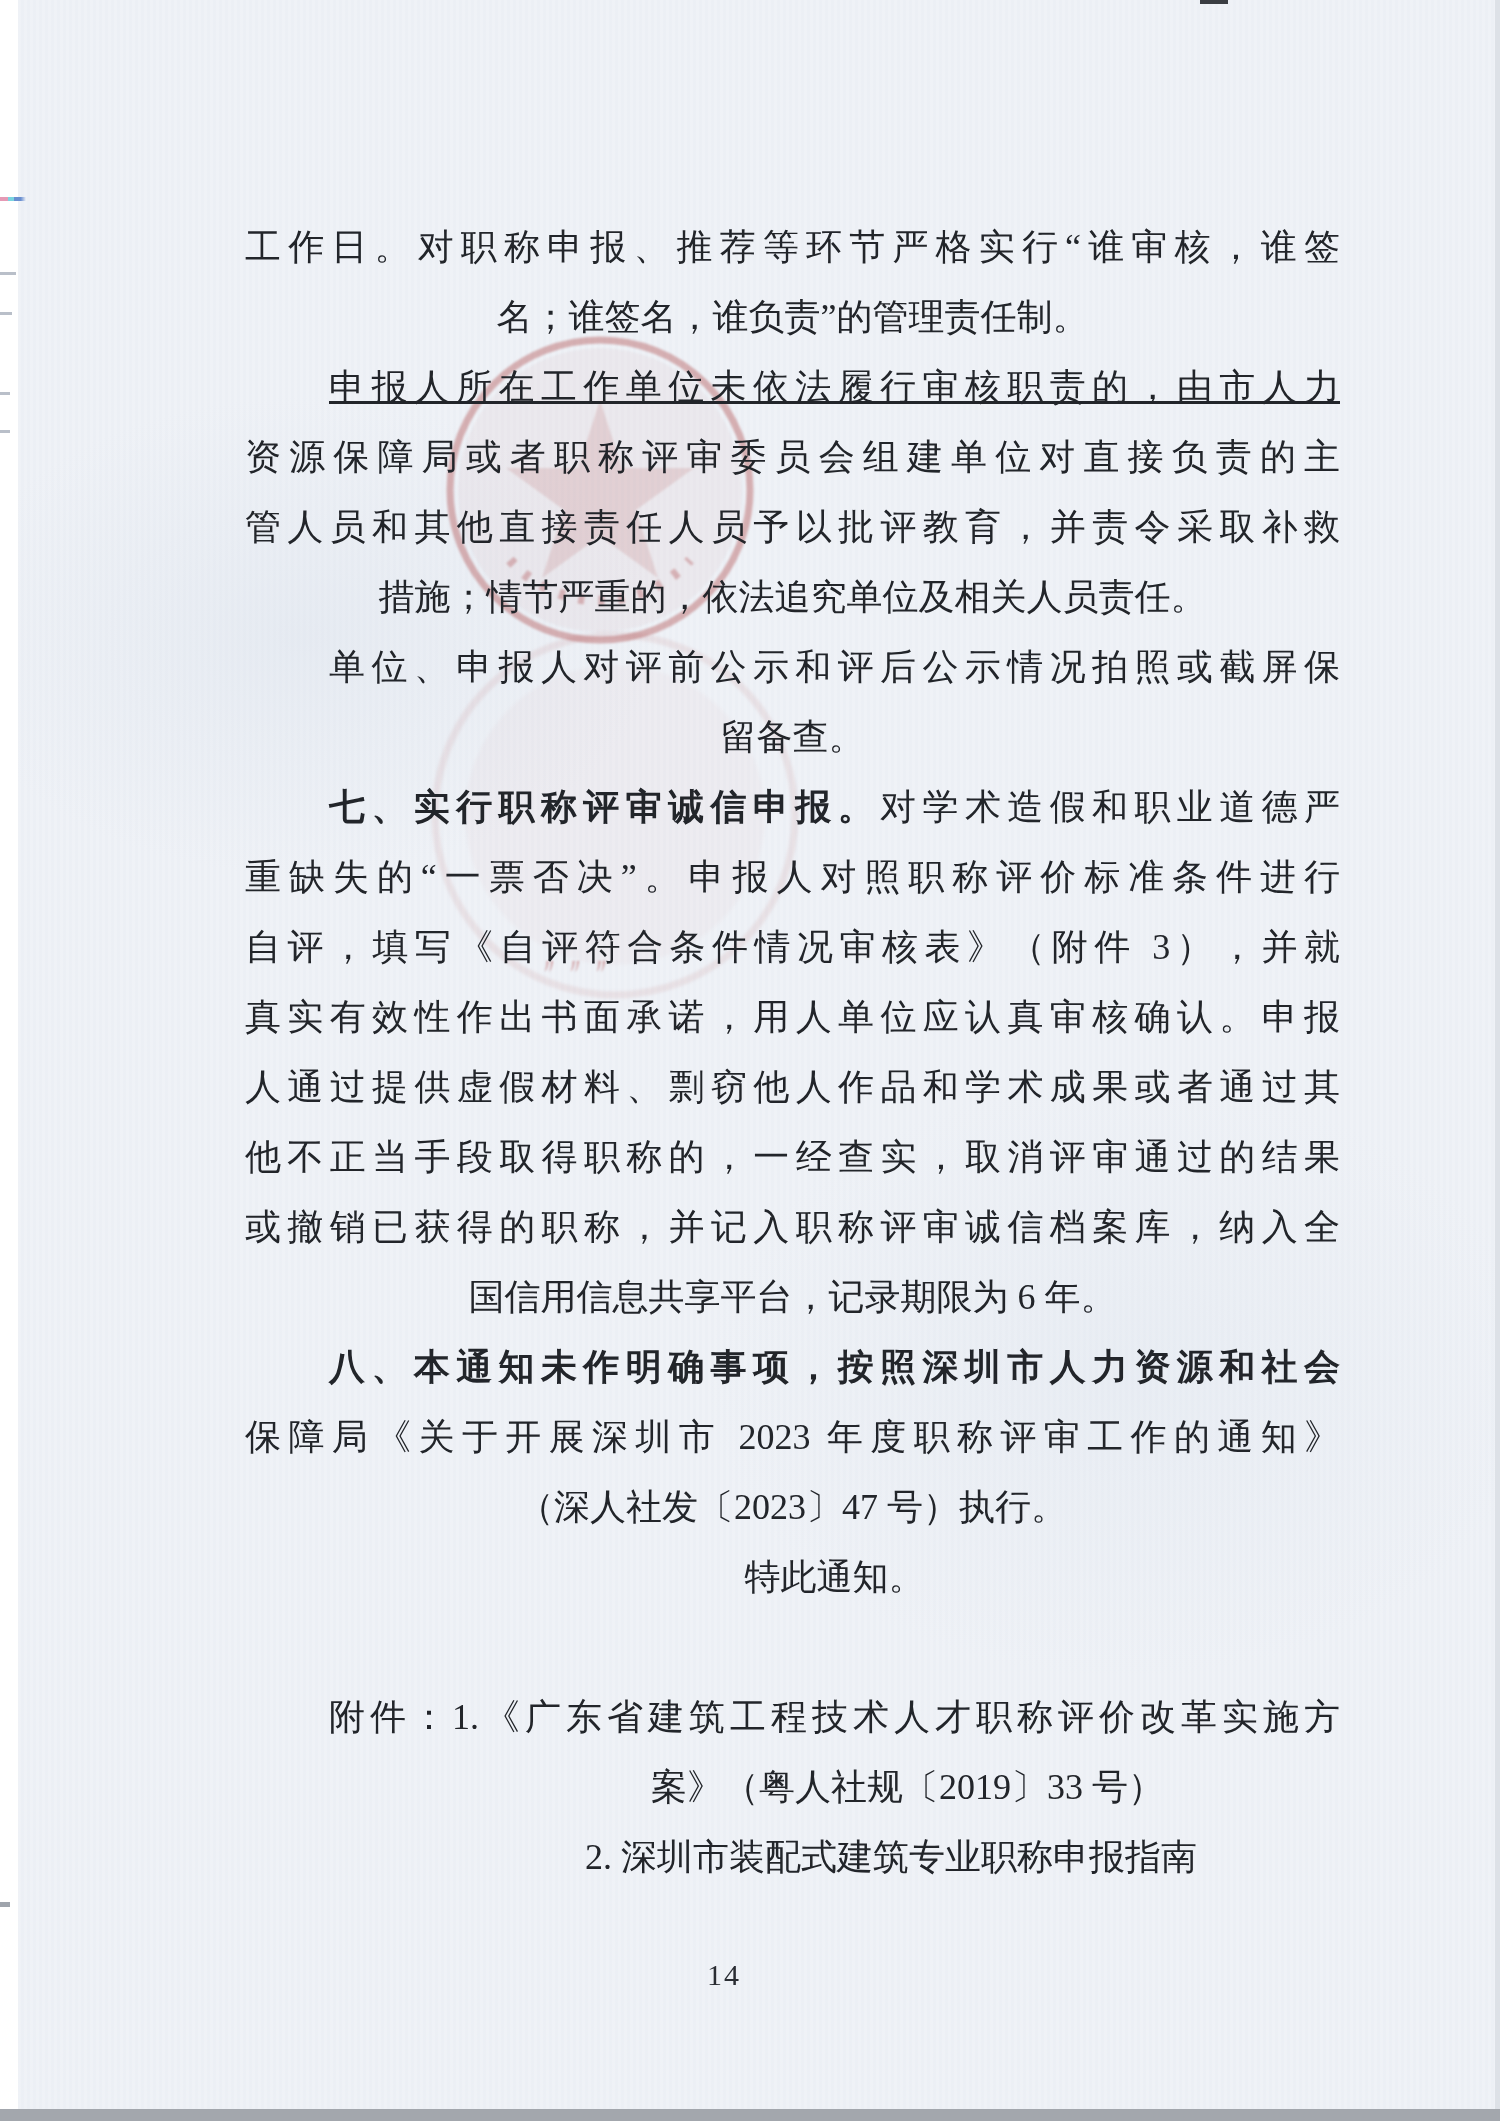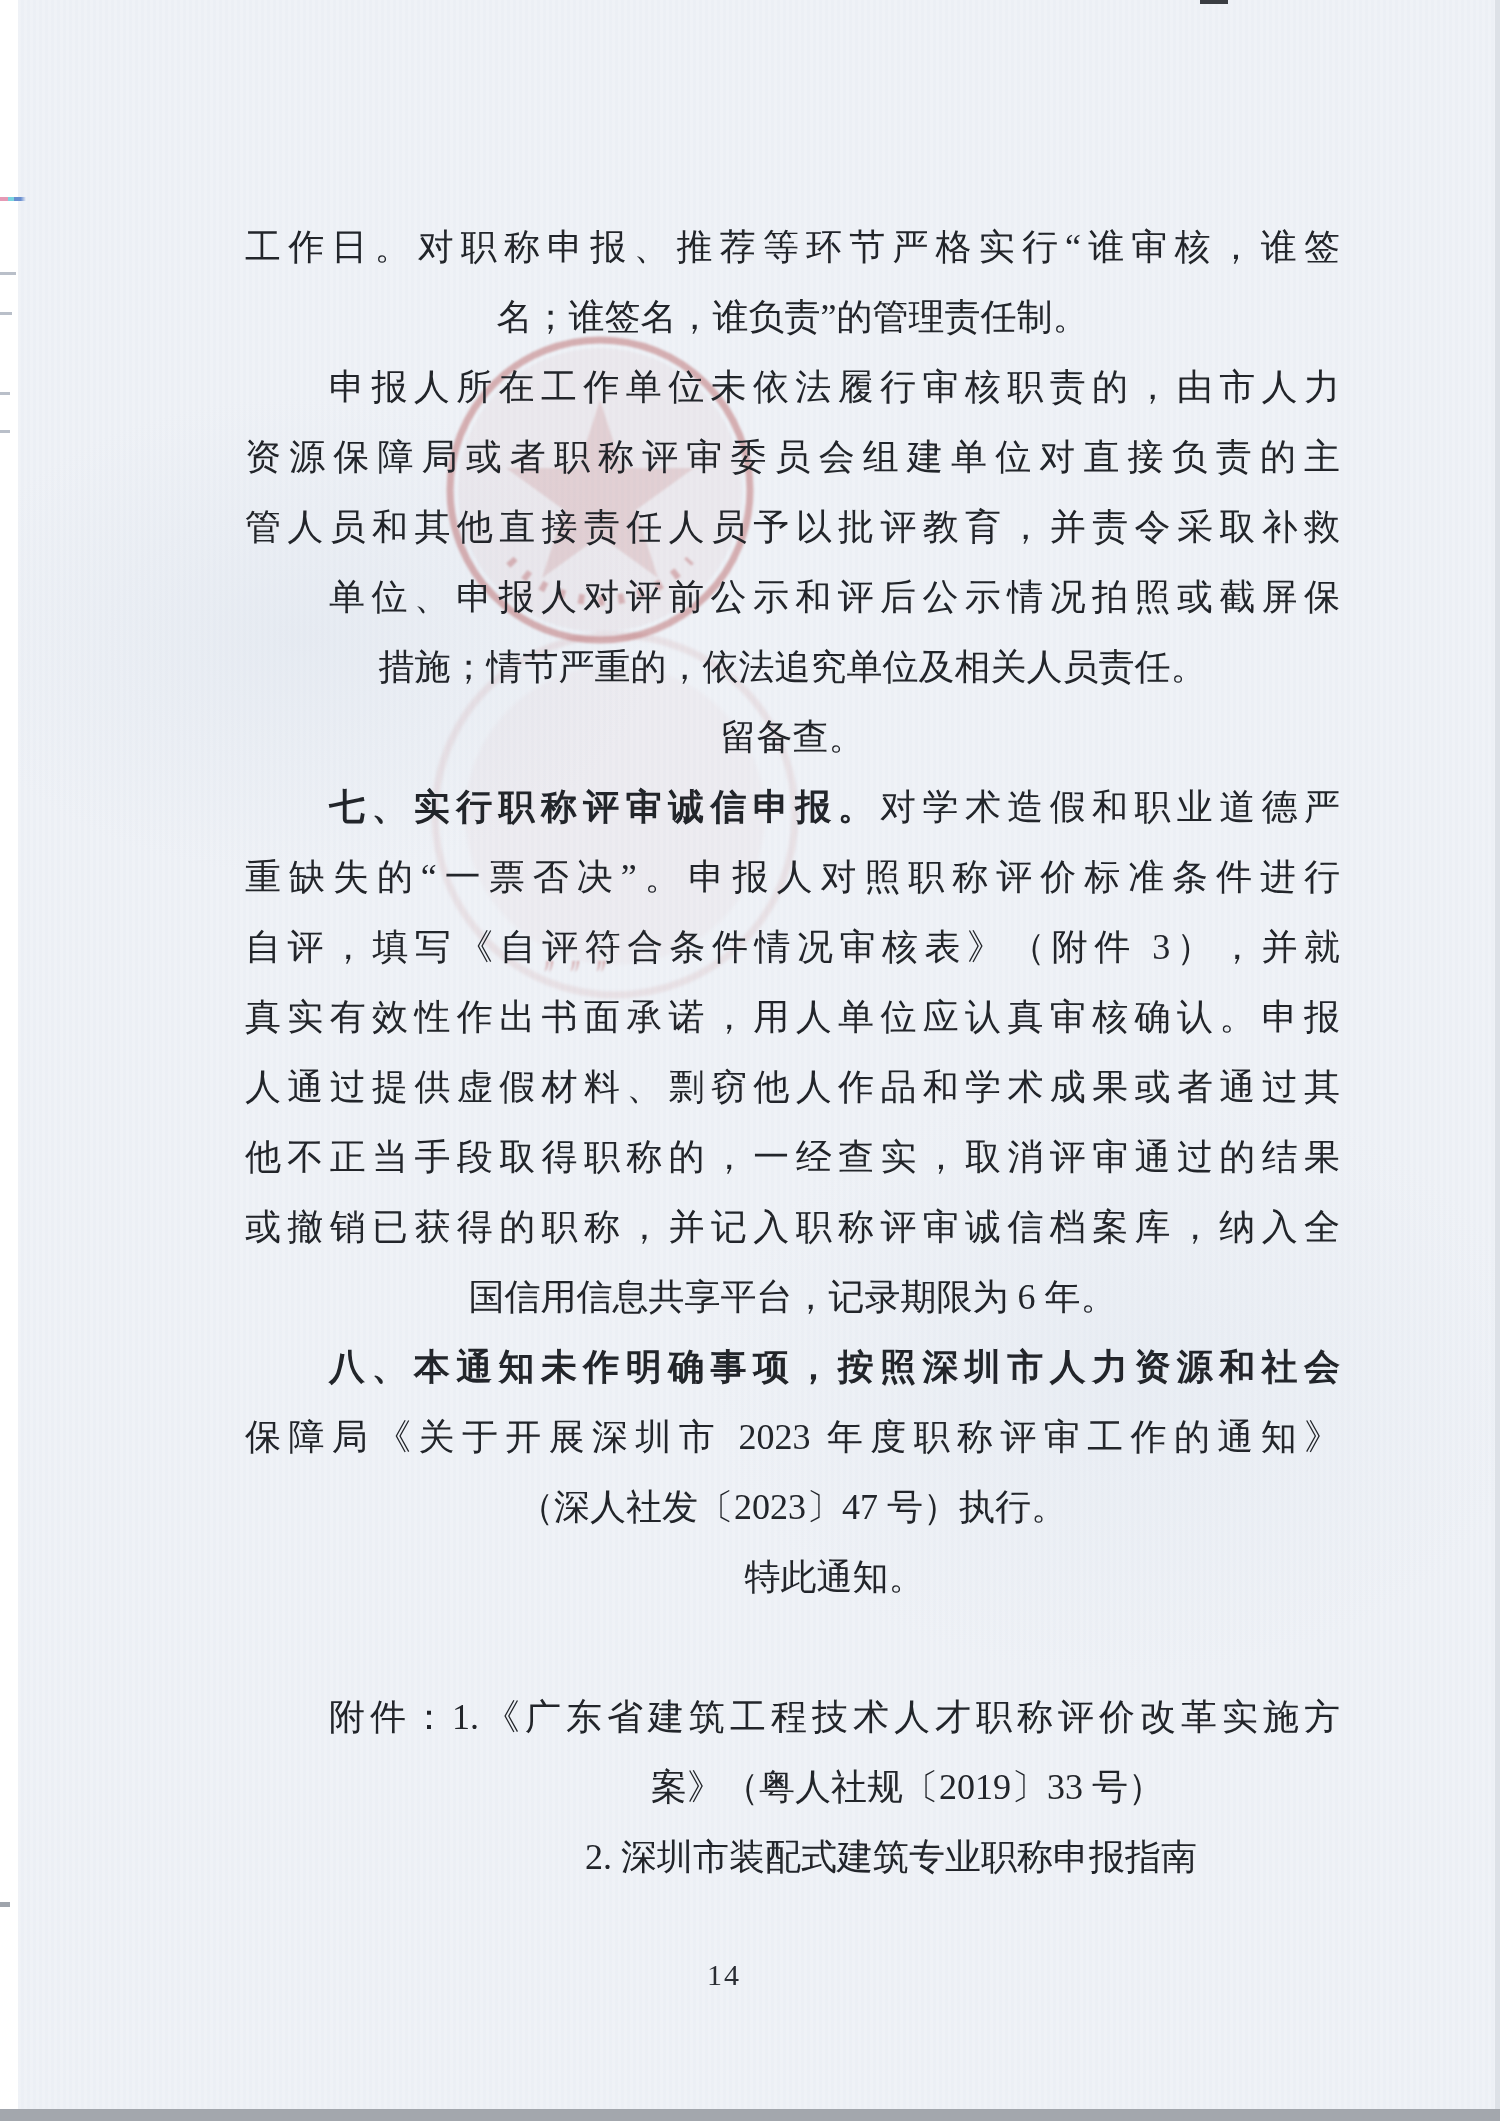--- a/index.html
+++ b/index.html
@@ -81,25 +81,25 @@
       <circle cx="160" cy="160" r="150" fill="none" stroke="rgba(176,74,76,0.40)" stroke-width="7"></circle>
       <circle cx="160" cy="160" r="142" fill="rgba(176,74,76,0.05)"></circle>
       <polygon points="160,70 182,138 254,138 196,180 218,248 160,206 102,248 124,180 66,138 138,138" fill="rgba(176,74,76,0.16)"></polygon>
       <path d="M 70 230 A 120 120 0 0 0 250 230" fill="none" stroke="rgba(176,74,76,0.35)" stroke-width="10" stroke-dasharray="6 14"></path>
     </svg>
   </div>
 
   <div class="text-block" id="text-block">
       <div class="line justify">工作日。对职称申报、推荐等环节严格实行“谁审核，谁签</div>
       <div class="line">名；谁签名，谁负责”的管理责任制。</div>
-      <div class="line justify" style="padding-left: 84px;">申报人所在工作单位未依法履行审核职责的，由市人力</div>
+      <div class="line justify" style="padding-left: 84px; text-decoration: underline;">申报人所在工作单位未依法履行审核职责的，由市人力</div>
       <div class="line justify">资源保障局或者职称评审委员会组建单位对直接负责的主</div>
       <div class="line justify">管人员和其他直接责任人员予以批评教育，并责令采取补救</div>
+      <div class="line">措施；情节严重的，依法追究单位及相关人员责任。</div>
       <div class="line justify" style="padding-left: 84px;">单位、申报人对评前公示和评后公示情况拍照或截屏保</div>
-      <div class="line">措施；情节严重的，依法追究单位及相关人员责任。</div>
       <div class="line">留备查。</div>
       <div class="line justify" style="padding-left: 84px;"><span class="b">七、实行职称评审诚信申报。</span>对学术造假和职业道德严</div>
       <div class="line justify">重缺失的“一票否决”。申报人对照职称评价标准条件进行</div>
       <div class="line justify">自评，填写《自评符合条件情况审核表》（附件 3），并就</div>
       <div class="line justify">真实有效性作出书面承诺，用人单位应认真审核确认。申报</div>
       <div class="line justify">人通过提供虚假材料、剽窃他人作品和学术成果或者通过其</div>
       <div class="line justify">他不正当手段取得职称的，一经查实，取消评审通过的结果</div>
       <div class="line justify">或撤销已获得的职称，并记入职称评审诚信档案库，纳入全</div>
       <div class="line">国信用信息共享平台，记录期限为 6 年。</div>
       <div class="line justify" style="padding-left: 84px;"><span class="b">八、本通知未作明确事项，按照深圳市人力资源和社会</span></div>

